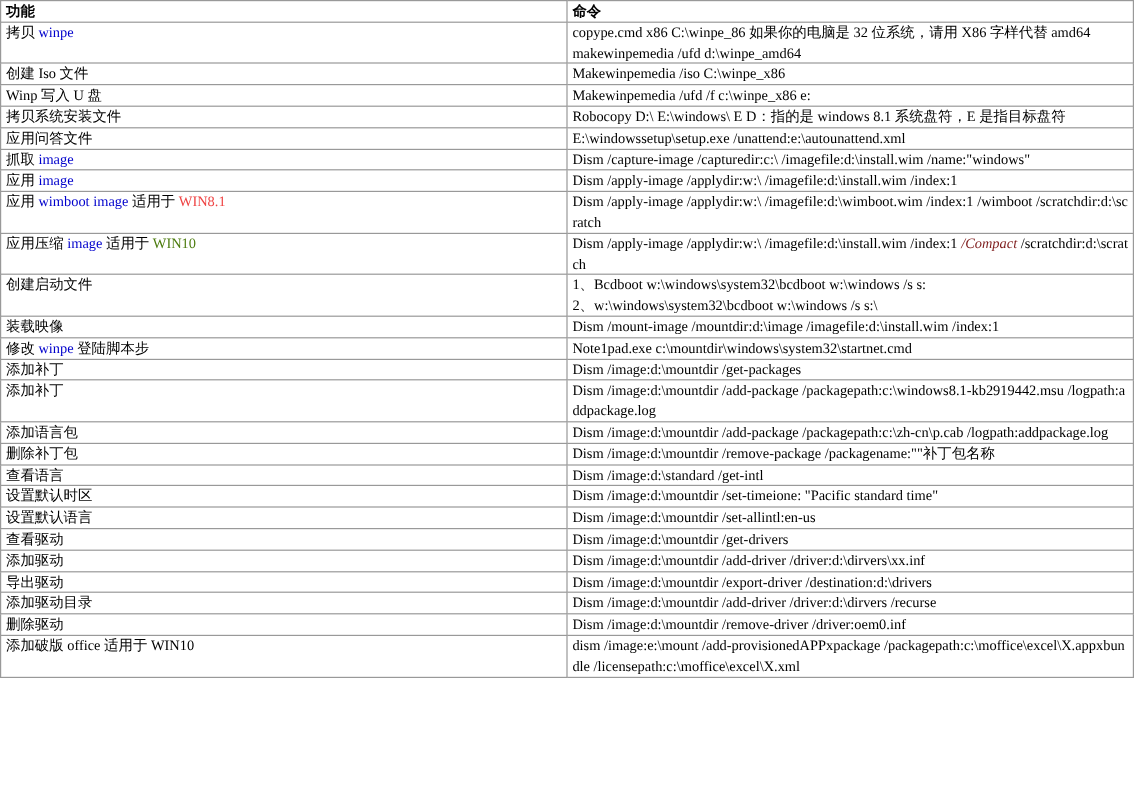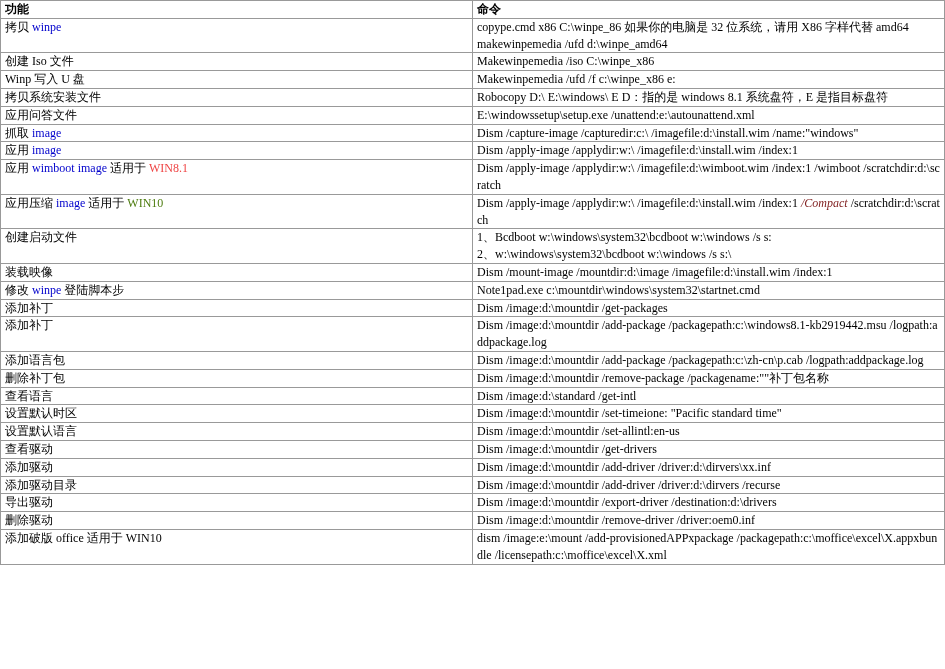--- a/index.html
+++ b/index.html
@@ -136,26 +136,26 @@
         </tr>
         <tr>
           <td>查看驱动</td>
           <td>Dism /image:d:\mountdir /get-drivers</td>
         </tr>
         <tr>
           <td>添加驱动</td>
           <td>Dism /image:d:\mountdir /add-driver /driver:d:\dirvers\xx.inf</td>
         </tr>
         <tr>
+          <td>导出驱动</td>
+          <td>Dism /image:d:\mountdir /export-driver /destination:d:\drivers</td>
+        </tr>
+        <tr>
           <td>添加驱动目录</td>
           <td>Dism /image:d:\mountdir /add-driver /driver:d:\dirvers /recurse</td>
-        </tr>
-        <tr>
-          <td>导出驱动</td>
-          <td>Dism /image:d:\mountdir /export-driver /destination:d:\drivers</td>
         </tr>
         <tr>
           <td>删除驱动</td>
           <td>Dism /image:d:\mountdir /remove-driver /driver:oem0.inf</td>
         </tr>
         <tr>
           <td>添加破版 office 适用于 WIN10</td>
           <td>dism /image:e:\mount /add-provisionedAPPxpackage /packagepath:c:\moffice\excel\X.appxbundle /licensepath:c:\moffice\excel\X.xml</td>
         </tr>
       </tbody>

